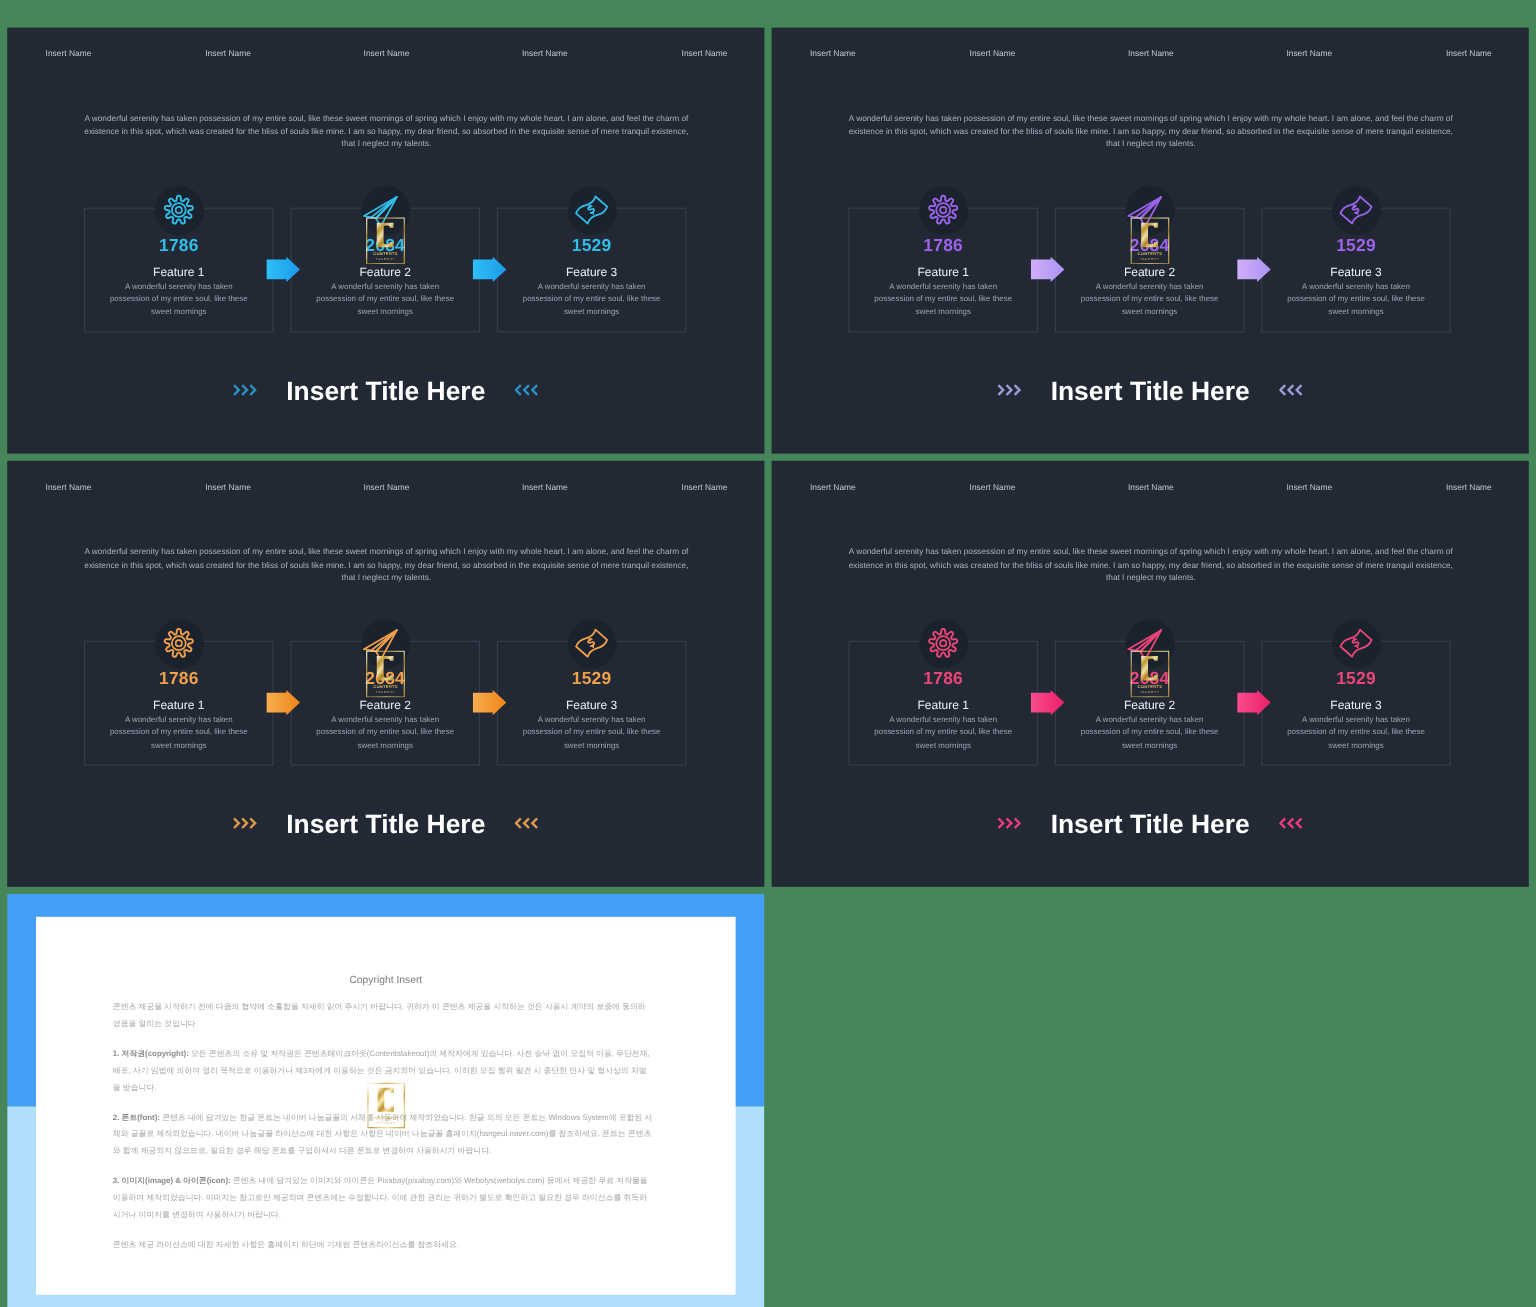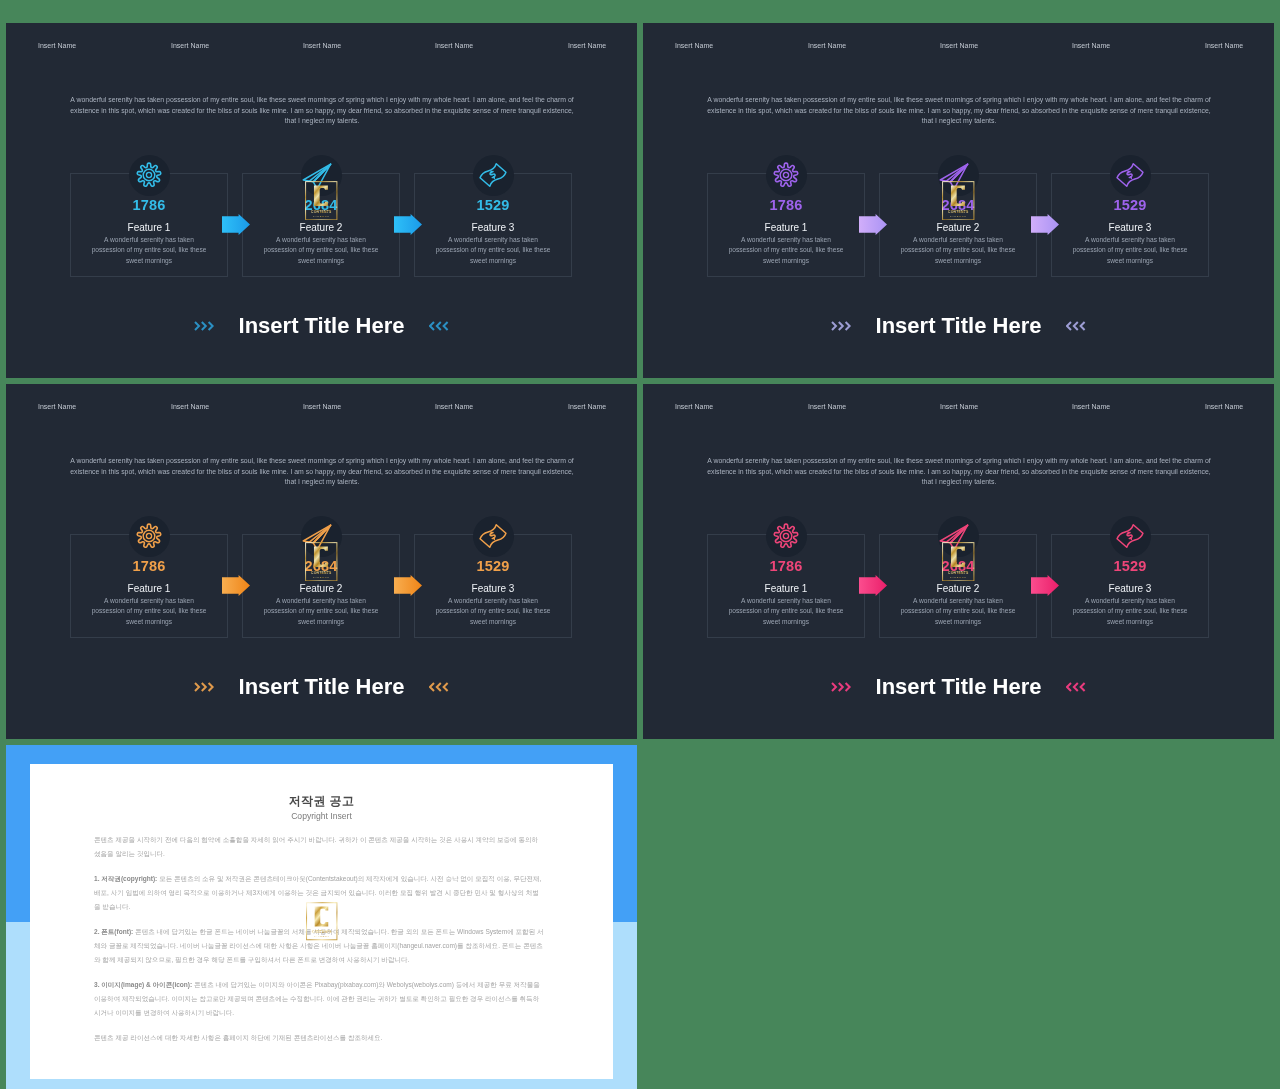--- a/index.html
+++ b/index.html
@@ -432,21 +432,20 @@
 <div class="chev" style="left:423px"><svg width="21" height="10" viewBox="0 0 21 10">
           <path d="M5.0 1.0 L1.0 5.0 L5.0 9.0" fill="none" stroke="#ea3b7e" stroke-width="2.0" stroke-linecap="butt" stroke-linejoin="miter"></path>
           <path d="M11.8 1.0 L7.8 5.0 L11.8 9.0" fill="none" stroke="#ea3b7e" stroke-width="2.0" stroke-linecap="butt" stroke-linejoin="miter"></path>
           <path d="M18.6 1.0 L14.6 5.0 L18.6 9.0" fill="none" stroke="#ea3b7e" stroke-width="2.0" stroke-linecap="butt" stroke-linejoin="miter"></path>
         </svg></div>
 </div>
 <div class="slide" style="left:6px;top:728px">
 <div class="cpBlueTop"></div>
 <div class="cpBlueBot"></div>
 <div class="cpCard">
-<div class="cpTitleKo">저작권 공고</div>
 <div class="cpTitleEn">Copyright Insert</div>
 <div class="cpBody">
 <p>콘텐츠 제공을 시작하기 전에 다음의 협약에 소홀함을 자세히 읽어 주시기 바랍니다. 귀하가 이 콘텐츠 제공을 시작하는 것은 사용시 계약의 보증에 동의하셨음을 알리는 것입니다.</p>
 <p><b>1. 저작권(copyright):</b> <span>모든 콘텐츠의 소유 및 저작권은 콘텐츠테이크아웃(Contentstakeout)의 제작자에게 있습니다. 사전 승낙 없이 모집적 이용, 무단전재, 배포, 사기 임법에 의하여 영리 목적으로 이용하거나 제3자에게 이용하는 것은 금지되어 있습니다. 이러한 모집 행위 발견 시 중단한 민사 및 형사상의 처벌을 받습니다.</span></p>
 <p><b>2. 폰트(font):</b> <span>콘텐츠 내에 담겨있는 한글 폰트는 네이버 나눔글꼴의 서체를 사용하여 제작되었습니다. 한글 외의 모든 폰트는 Windows System에 포함된 서체와 글꼴로 제작되었습니다. 네이버 나눔글꼴 라이선스에 대한 사항은 사항은 네이버 나눔글꼴 홈페이지(hangeul.naver.com)를 참조하세요. 폰트는 콘텐츠와 함께 제공되지 않으므로, 필요한 경우 해당 폰트를 구입하셔서 다른 폰트로 변경하여 사용하시기 바랍니다.</span></p>
 <p><b>3. 이미지(image) &amp; 아이콘(icon):</b> <span>콘텐츠 내에 담겨있는 이미지와 아이콘은 Pixabay(pixabay.com)와 Webolys(webolys.com) 등에서 제공한 무료 저작물을 이용하여 제작되었습니다. 이미지는 참고로만 제공되며 콘텐츠에는 수정합니다. 이에 관한 권리는 귀하가 별도로 확인하고 필요한 경우 라이선스를 취득하시거나 이미지를 변경하여 사용하시기 바랍니다.</span></p>
 <p>콘텐츠 제공 라이선스에 대한 자세한 사항은 홈페이지 하단에 기재된 콘텐츠라이선스를 참조하세요.</p>
 </div>
       </div>
 <div class="wm" style="left:300px;top:157px;width:31.5px;height:38.5px;opacity:0.95">

